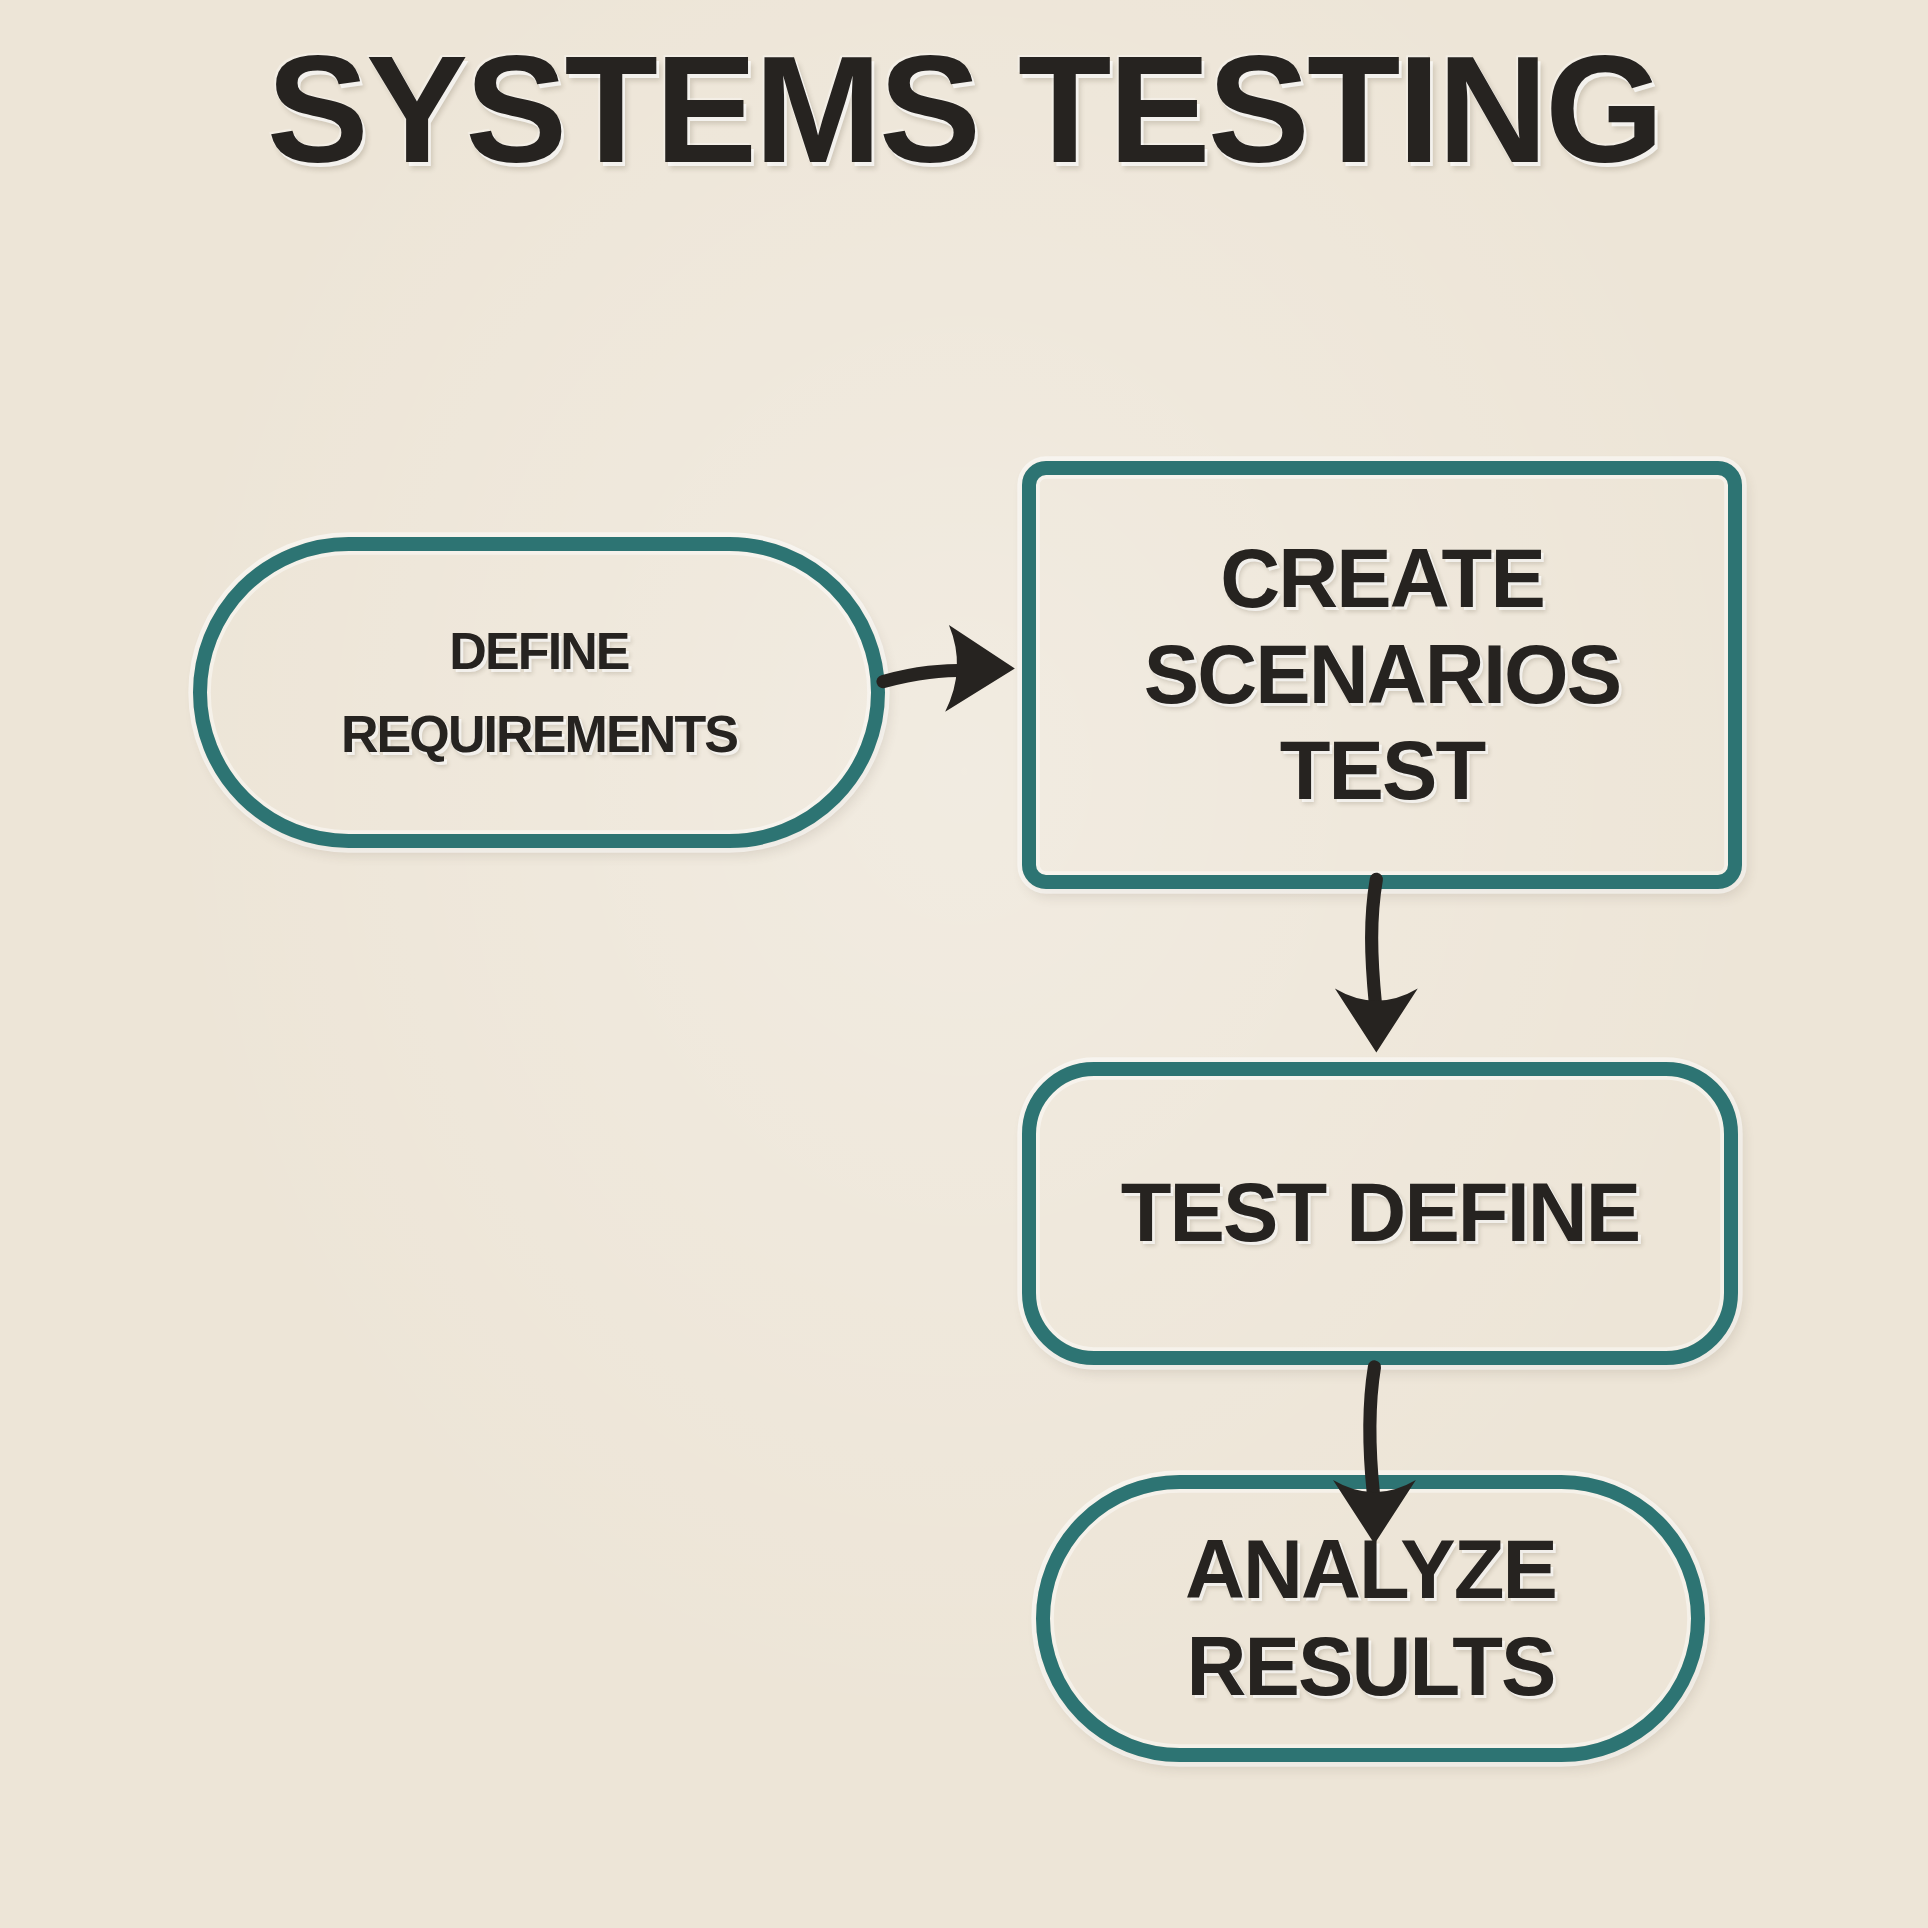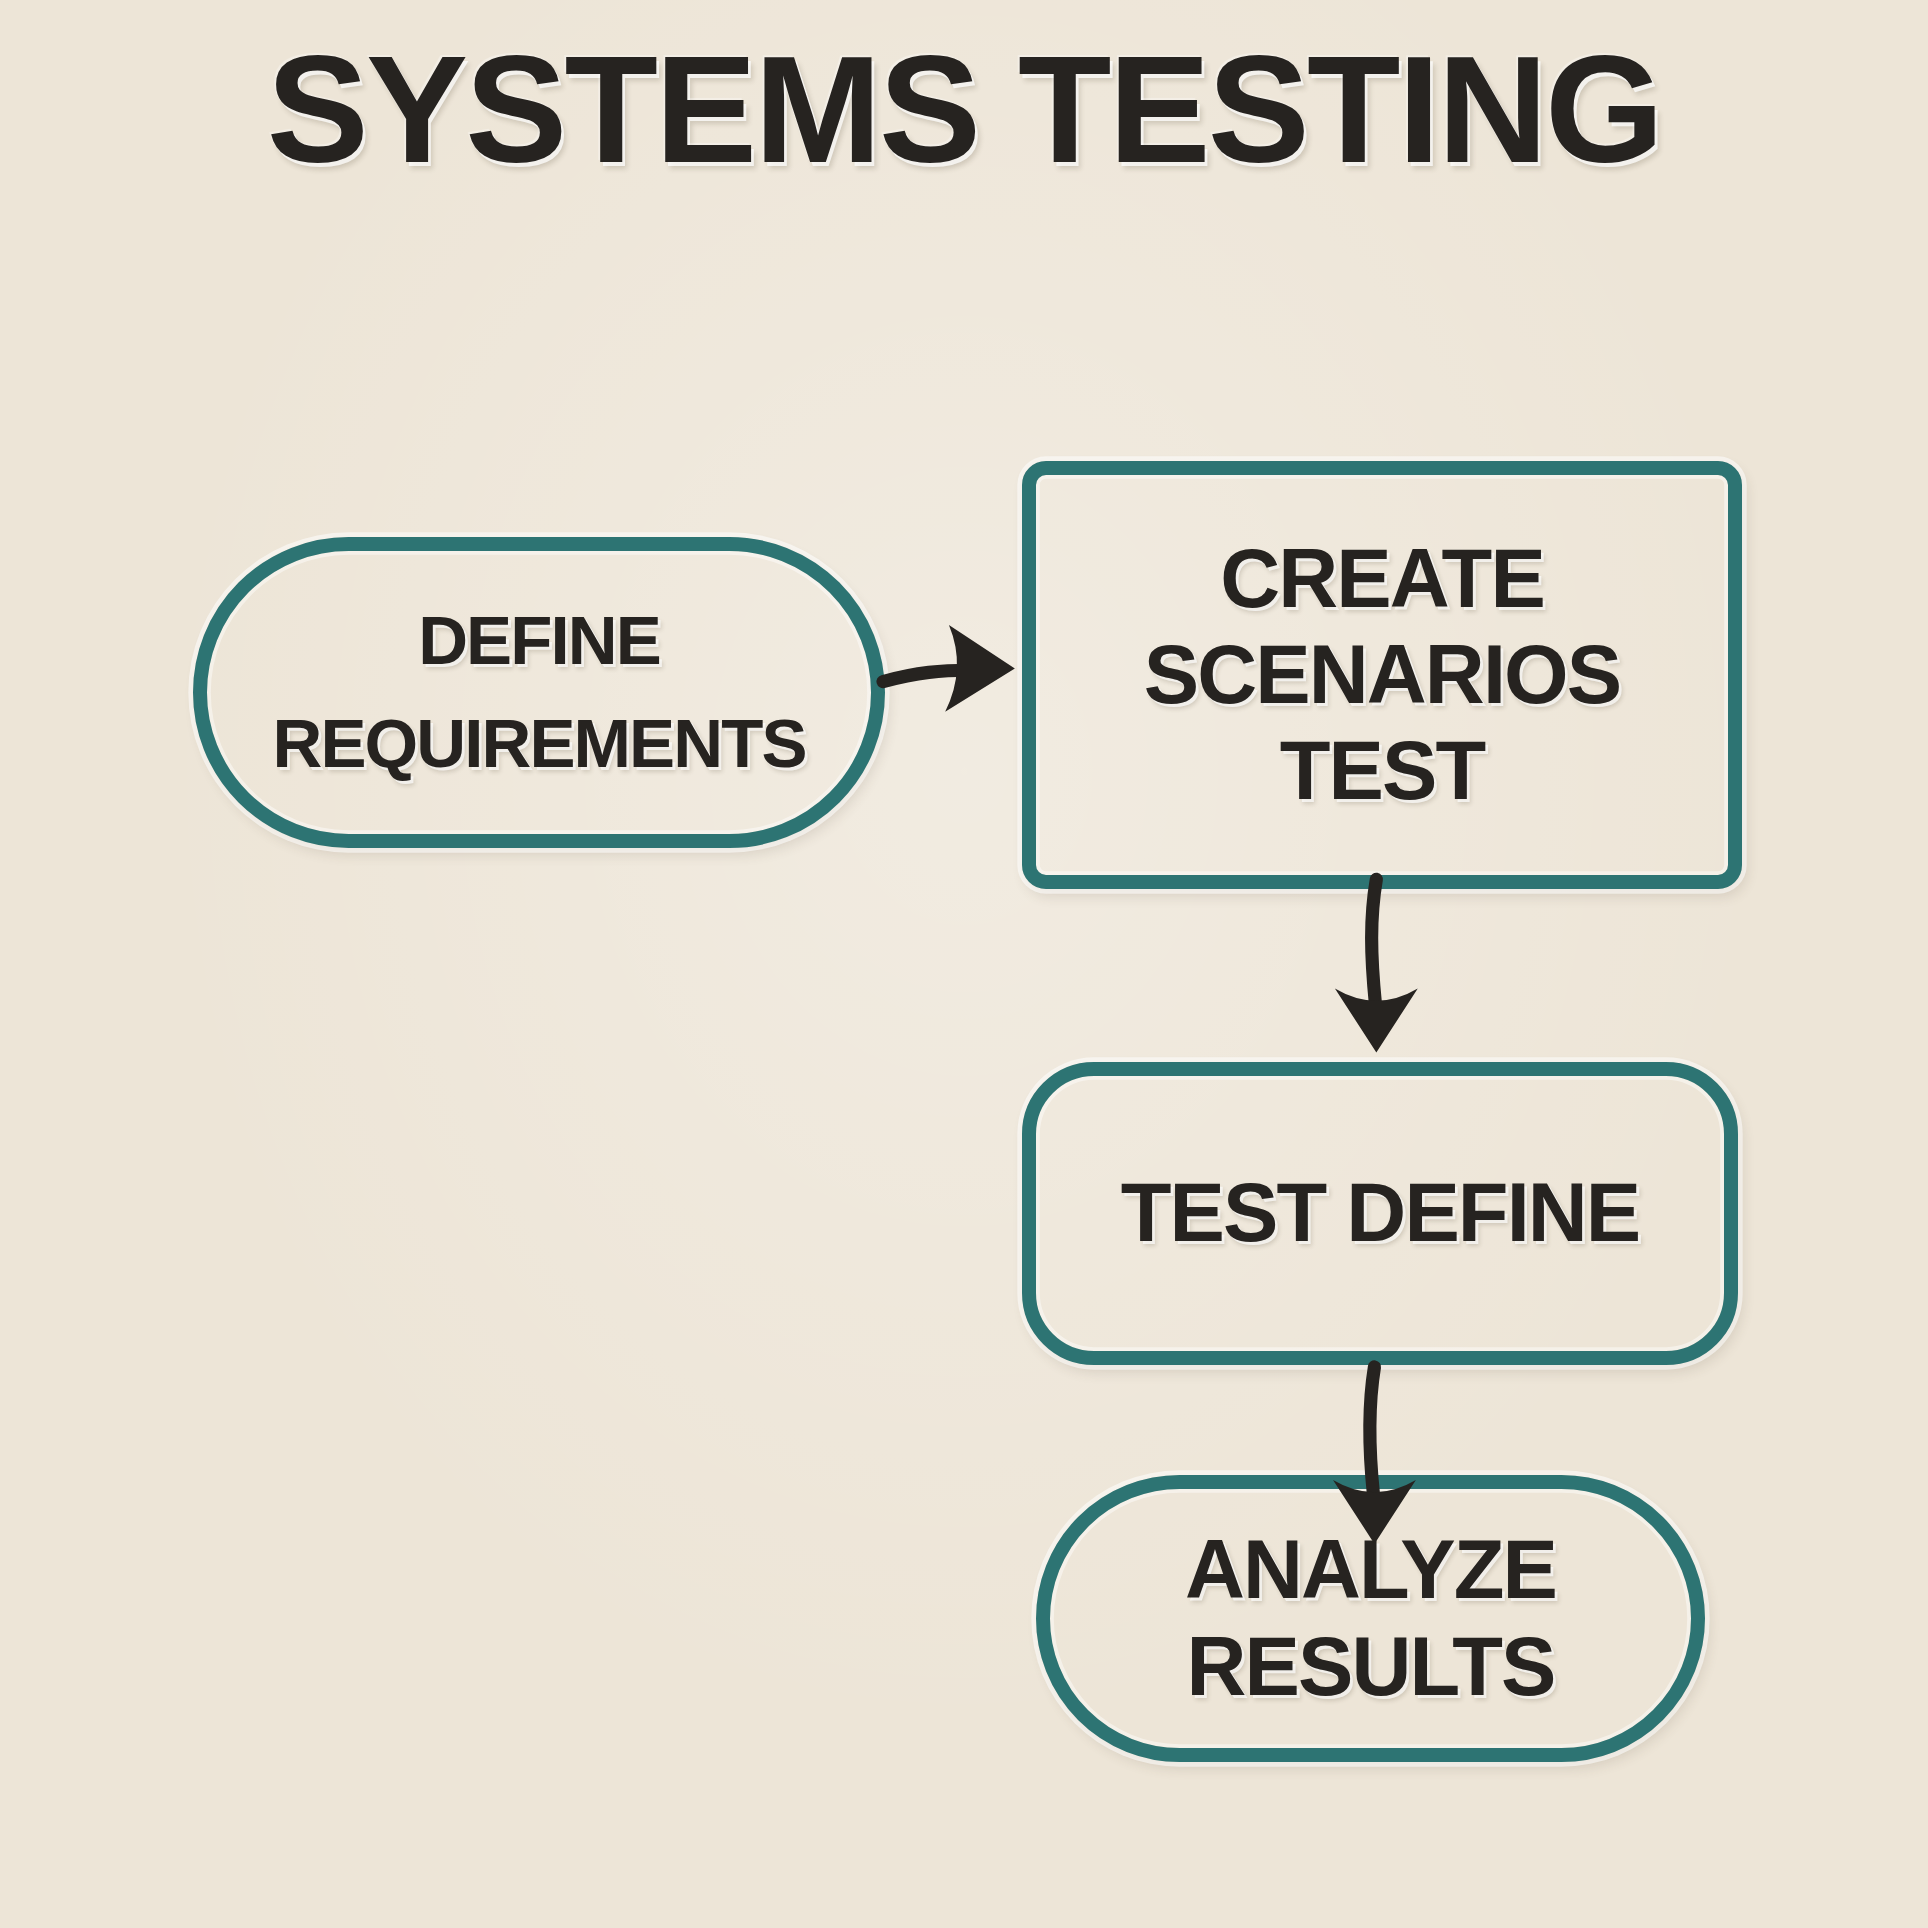--- a/index.html
+++ b/index.html
@@ -52,21 +52,21 @@
     font-size: 83px;
     line-height: 1.16;
     letter-spacing: -1.9px;
     box-shadow:
       0 0 0 4.7px rgba(255,255,255,0.55),
       inset 0 0 0 3.8px rgba(255,255,255,0.45),
       3.8px 6.6px 13px rgba(70,60,40,0.14);
     text-shadow: 2.8px 2.8px 0 rgba(255,255,255,0.7), 3.8px 4.7px 4.7px rgba(70,60,40,0.18);
   }
   .node-line { display: block; }
-  .node-define  { left: 193px;  top: 537px;  width: 692px; height: 311px; border-radius: 160px; font-size: 69px; gap: 23px; }
+  .node-define  { left: 193px;  top: 537px;  width: 692px; height: 311px; border-radius: 160px; font-size: 52px; gap: 23px; }
   .node-create  { left: 1022px; top: 461px;  width: 720px; height: 428px; border-radius: 24px; }
   .node-execute { left: 1022px; top: 1062px; width: 716px; height: 303px; border-radius: 72px; }
   .node-analyze { left: 1036px; top: 1475px; width: 669px; height: 287px; border-radius: 165px; }
   .arrows {
     position: absolute;
     left: 0; top: 0;
     width: 1928px;
     height: 1928px;
     pointer-events: none;
   }

